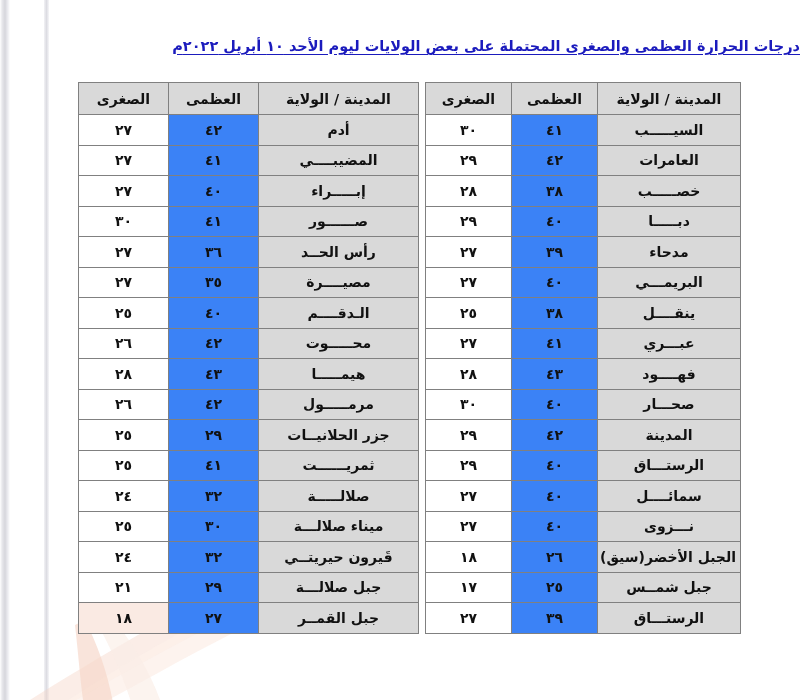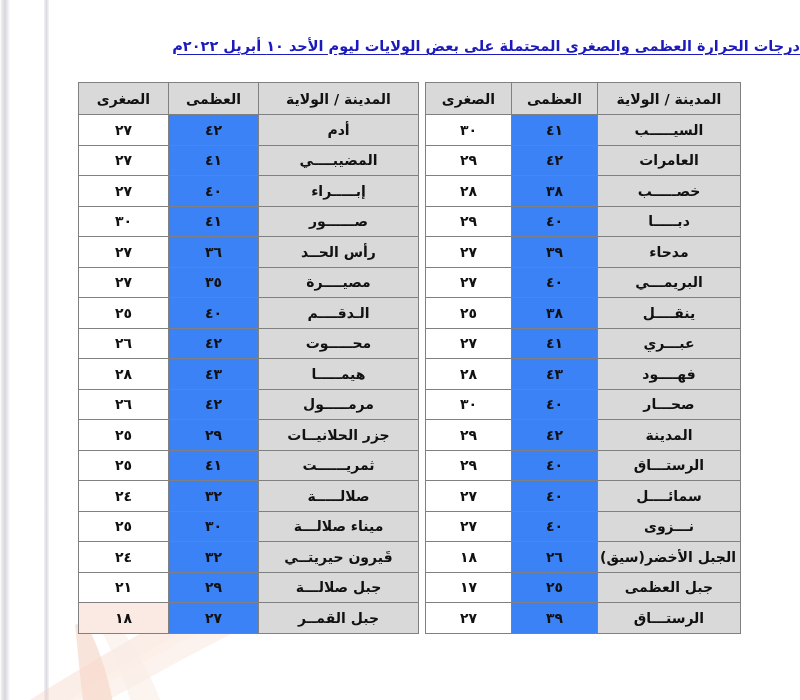--- a/index.html
+++ b/index.html
@@ -303,21 +303,21 @@
           <td class="col-city">نـــزوى</td>
           <td class="col-max">٤٠</td>
           <td class="col-min">٢٧</td>
         </tr>
         <tr>
           <td class="col-city">الجبل الأخضر(سيق)</td>
           <td class="col-max">٢٦</td>
           <td class="col-min">١٨</td>
         </tr>
         <tr>
-          <td class="col-city">جبل العظمى</td>
+          <td class="col-city">جبل شمــس</td>
           <td class="col-max">٢٥</td>
           <td class="col-min">١٧</td>
         </tr>
         <tr>
           <td class="col-city">الرستـــاق</td>
           <td class="col-max">٣٩</td>
           <td class="col-min">٢٧</td>
         </tr>
       </tbody>
   </table>

